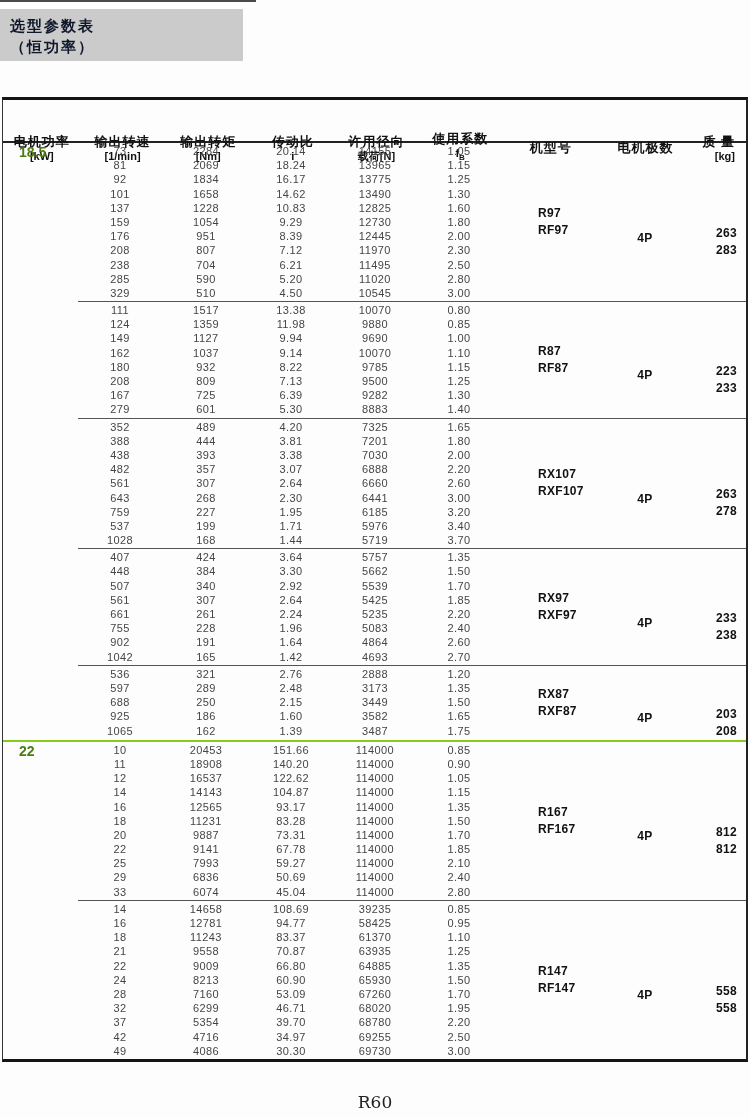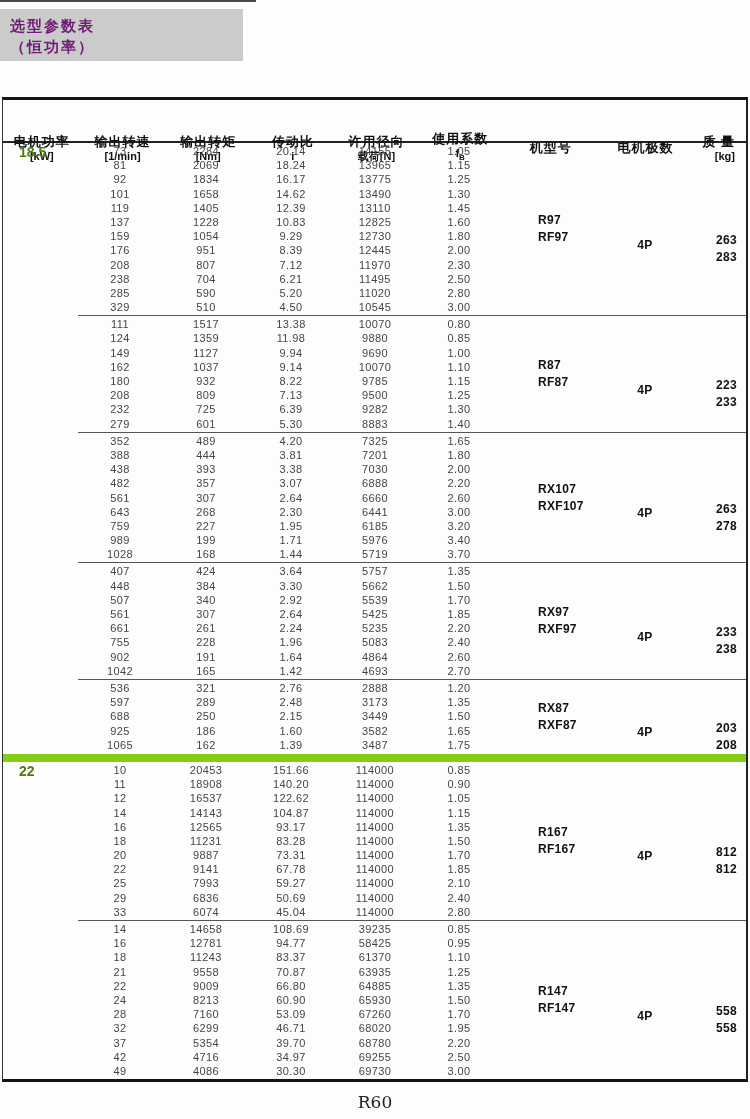--- a/index.html
+++ b/index.html
@@ -5,41 +5,41 @@
   html,body{margin:0;padding:0;}
   body{
     width:750px;height:1119px;position:relative;background:#fdfdfd;
     font-family:"Liberation Sans", sans-serif;color:#222;overflow:hidden;
   }
   .top-rule{position:absolute;top:0;left:0;width:256px;height:2px;background:#4a4a4a;}
   .title-box{
     position:absolute;top:9px;left:0;width:243px;height:52px;background:#cbcbcb;
     box-sizing:border-box;padding:6px 0 0 10px;
   }
-  .title-box div{font-size:15px;font-weight:bold;line-height:21px;color:#701a75;letter-spacing:2px;}
+  .title-box div{font-size:15px;font-weight:bold;line-height:21px;color:#0f172a;letter-spacing:2px;}
 
   .sel-table{
     position:absolute;top:97px;left:2px;width:746px;box-sizing:border-box;
     border-left:1px solid #333;border-right:2px solid #222;
     border-top:3px solid #151515;border-bottom:3px solid #151515;
     background:#fdfdfd;
   }
   
   .c1{width:78px;}.c2{width:84px;}.c3{width:88px;}.c4{width:82px;}
   .c5{width:86px;}.c6{width:82px;}.c7{width:100px;}.c8{width:90px;}.c9{width:56px;}
 
   .hdr{display:flex;border-bottom:2px solid #222;height:41px;align-items:stretch;}
   .hcell{display:flex;flex-direction:column;justify-content:center;text-align:center;box-sizing:border-box;margin-top:48px;}
   .hcell .h1{font-size:13px;font-weight:bold;line-height:16px;color:#111;letter-spacing:1px;}
   .hcell .h2{font-size:11px;font-weight:bold;line-height:13px;color:#111;}
   .hcell .h2 sub{font-size:8px;}
   .hcell.right{text-align:right;padding-right:11px;}
 
   .group{display:flex;}
-  .group-sep{border-top:8px solid #84cc16;}
+  .group-sep{border-top:2px solid #84cc16;}
   .power-col{width:78px;box-sizing:border-box;padding:1px 0 0 16px;
     font-size:14px;font-weight:bold;color:#4d7c0f;}
   .blocks{flex:1;}
   .block{display:flex;}
   .block-sep{border-top:1px solid #555;}
   .rows{width:422px;padding:1px 0;}
   .row{display:flex;height:14.2px;}
   .cell{box-sizing:border-box;text-align:center;font-size:11px;line-height:14.2px;
     color:#454545;letter-spacing:0.4px;}
   .side{display:flex;flex-direction:column;justify-content:center;box-sizing:border-box;}
@@ -128,27 +128,20 @@
                 <div class="cell c6">1.25</div>
               </div>
               <div class="row">
                 <div class="cell c2">101</div>
                 <div class="cell c3">1658</div>
                 <div class="cell c4">14.62</div>
                 <div class="cell c5">13490</div>
                 <div class="cell c6">1.30</div>
               </div>
               <div class="row">
-                <div class="cell c2">119</div>
-                <div class="cell c3">1405</div>
-                <div class="cell c4">12.39</div>
-                <div class="cell c5">13110</div>
-                <div class="cell c6">1.45</div>
-              </div>
-              <div class="row">
                 <div class="cell c2">137</div>
                 <div class="cell c3">1228</div>
                 <div class="cell c4">10.83</div>
                 <div class="cell c5">12825</div>
                 <div class="cell c6">1.60</div>
               </div>
               <div class="row">
                 <div class="cell c2">159</div>
                 <div class="cell c3">1054</div>
                 <div class="cell c4">9.29</div>
@@ -241,21 +234,21 @@
                 <div class="cell c6">1.15</div>
               </div>
               <div class="row">
                 <div class="cell c2">208</div>
                 <div class="cell c3">809</div>
                 <div class="cell c4">7.13</div>
                 <div class="cell c5">9500</div>
                 <div class="cell c6">1.25</div>
               </div>
               <div class="row">
-                <div class="cell c2">232</div>
+                <div class="cell c2">167</div>
                 <div class="cell c3">725</div>
                 <div class="cell c4">6.39</div>
                 <div class="cell c5">9282</div>
                 <div class="cell c6">1.30</div>
               </div>
               <div class="row">
                 <div class="cell c2">279</div>
                 <div class="cell c3">601</div>
                 <div class="cell c4">5.30</div>
                 <div class="cell c5">8883</div>
@@ -319,21 +312,21 @@
                 <div class="cell c6">3.00</div>
               </div>
               <div class="row">
                 <div class="cell c2">759</div>
                 <div class="cell c3">227</div>
                 <div class="cell c4">1.95</div>
                 <div class="cell c5">6185</div>
                 <div class="cell c6">3.20</div>
               </div>
               <div class="row">
-                <div class="cell c2">989</div>
+                <div class="cell c2">537</div>
                 <div class="cell c3">199</div>
                 <div class="cell c4">1.71</div>
                 <div class="cell c5">5976</div>
                 <div class="cell c6">3.40</div>
               </div>
               <div class="row">
                 <div class="cell c2">1028</div>
                 <div class="cell c3">168</div>
                 <div class="cell c4">1.44</div>
                 <div class="cell c5">5719</div>

